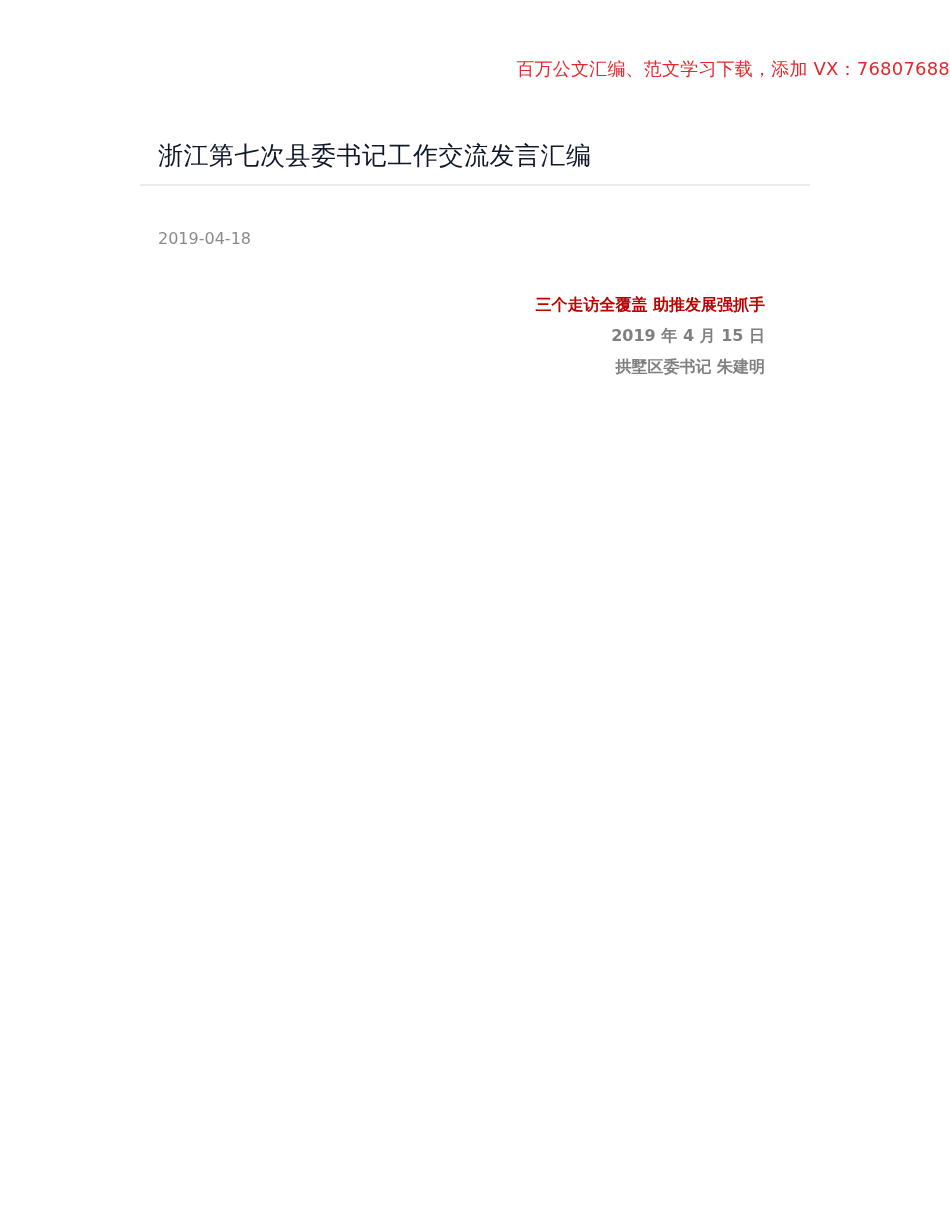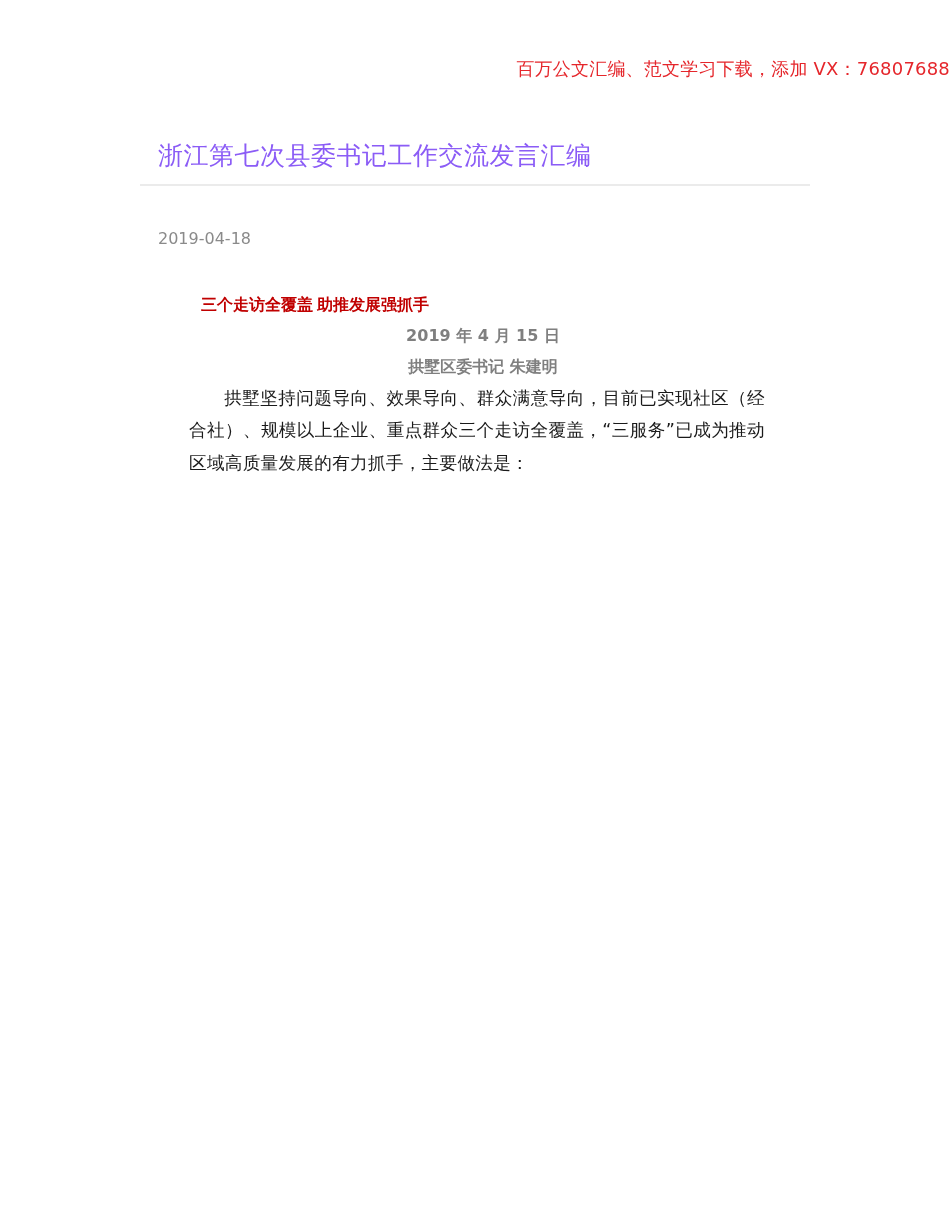--- a/index.html
+++ b/index.html
@@ -22,21 +22,21 @@
       text-align: right;
       color: #e5262b;
       font-size: 18px;
       line-height: 26px;
       letter-spacing: 0.2px;
     }
     .article-title {
       position: absolute;
       top: 138px;
       left: 158px;
-      color: #8b5cf6;
+      color: #0f172a;
       font-size: 25px;
       line-height: 36px;
       letter-spacing: 0.5px;
     }
     .divider {
       position: absolute;
       top: 184px;
       left: 140px;
       width: 670px;
       height: 2px;
@@ -50,31 +50,30 @@
       font-size: 16px;
       line-height: 22px;
     }
     .doc {
       position: absolute;
       top: 290px;
       left: 189px;
       width: 576px;
     }
     .doc-heading {
-      text-align: left;
+      text-align: right;
       color: #c00000;
       font-weight: bold;
       font-size: 16px;
       line-height: 30px;
       margin: 0;
       padding-left: 12px;
-      font-family: Liberation Serif, serif;
     }
     .doc-sub {
-      text-align: center;
+      text-align: right;
       color: #7f7f7f;
       font-weight: bold;
       font-size: 16px;
       line-height: 31px;
       margin: 0;
       padding-left: 12px;
     }
     .para {
       margin: 0;
       color: #1a1a1a;
@@ -98,15 +97,14 @@
 <div class="article-title">浙江第七次县委书记工作交流发言汇编</div>
 <div class="divider"></div>
 <div class="pub-date">2019-04-18</div>
 
 <div class="doc">
   <p class="doc-heading">三个走访全覆盖 助推发展强抓手</p>
   <p class="doc-sub">2019 年 4 月 15 日</p>
   <p class="doc-sub">拱墅区委书记 朱建明</p>
 
   <div class="doc-body">
-    <p class="para"><b></b><span>拱墅坚持问题导向、效果导向、群众满意导向，目前已实现社区（经合社）、规模以上企业、重点群众三个走访全覆盖，“三服务”已成为推动区域高质量发展的有力抓手，主要做法是：</span></p>
   </div>
 </div>
 
 </body></html>

